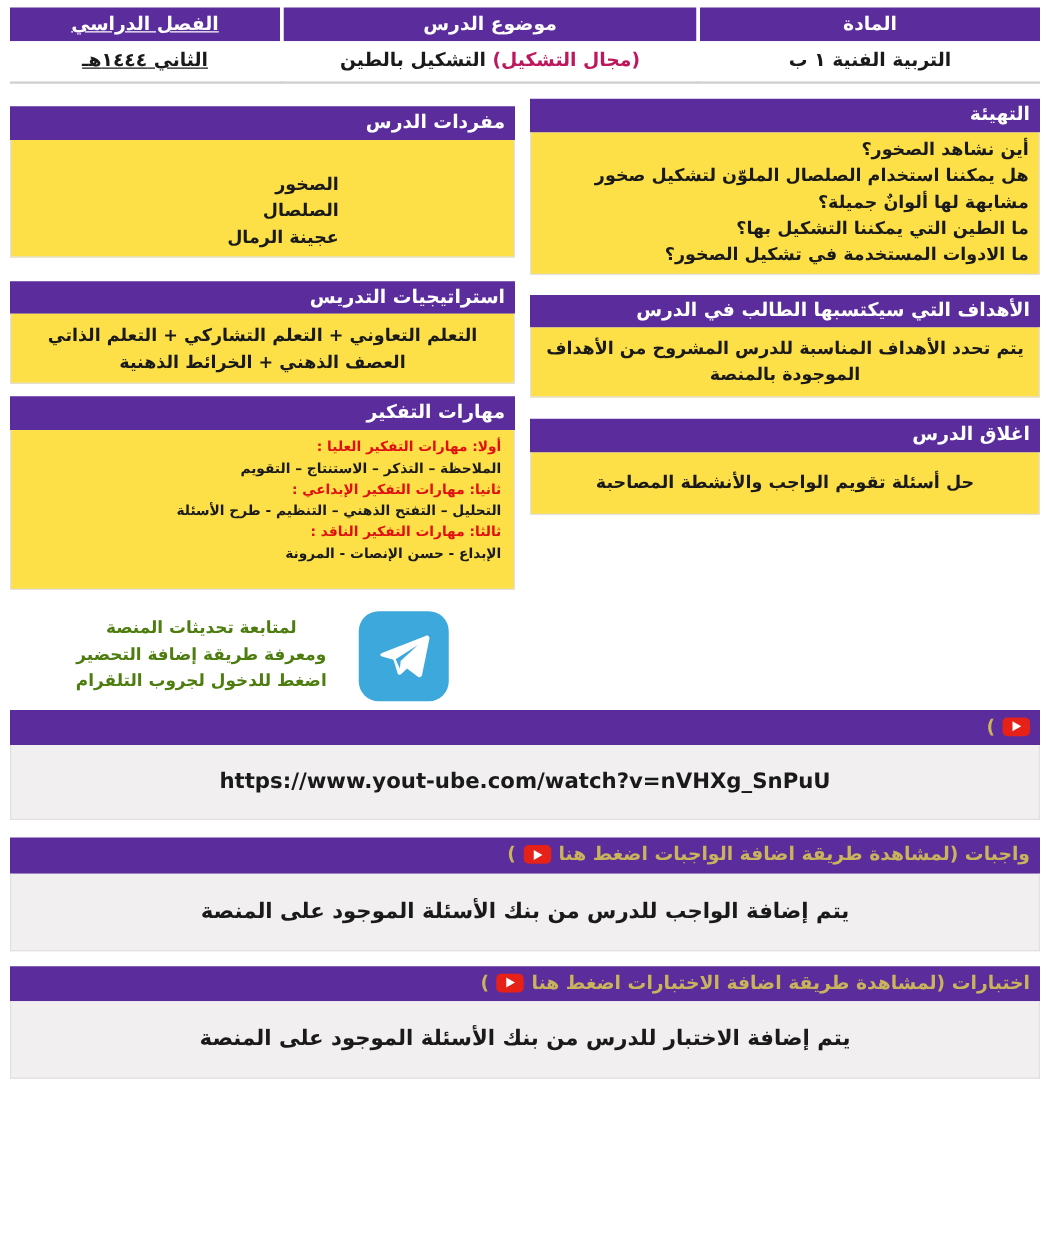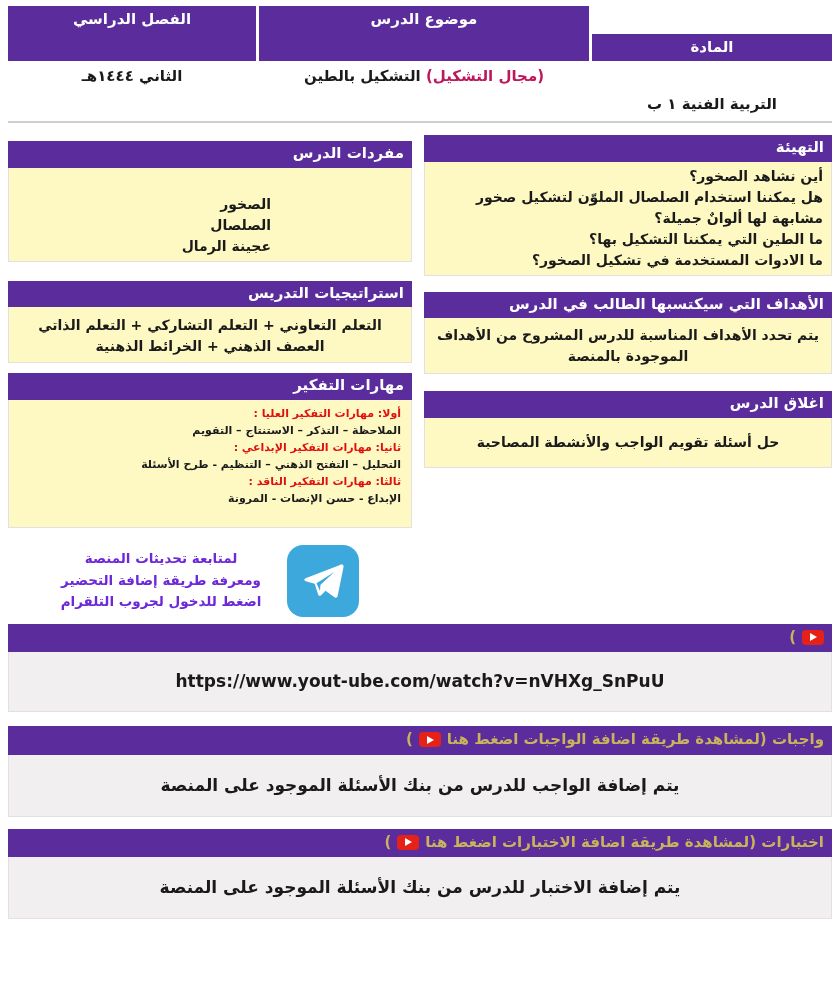--- a/index.html
+++ b/index.html
@@ -13,53 +13,53 @@
   
   .top-table { margin:6px 8px 0 8px; }
   .tt-head { display:flex; gap:3px; }
   .tt-head .cell {
     color:#fff; font-size:15px; text-align:center; padding:4px 0 5px;
   }
   .tt-vals { display:flex; gap:3px; border-bottom:2px solid #cfcfcf; }
   .tt-vals .cell {
     background:#fff; font-size:15px; text-align:center; padding:6px 0 8px;
   }
-  .w-mada { width:240px;margin-top:28px; } .w-mawdoo { width:330px; } .w-fasl { flex:1; }
+  .w-mada { width:272px; } .w-mawdoo { width:330px; } .w-fasl { flex:1;text-decoration:underline; }
   .green-part { color:#be185d; }
   
   .columns { display:flex; gap:12px; padding:12px 8px 0 8px; align-items:flex-start; }
   .col { display:flex; flex-direction:column; }
   .col-right { width:412px; }
   .col-left  { width:408px; }
   .sec-header {
     color:#fff; font-size:15px; padding:3px 8px 4px; line-height:1.3;
   }
   .sec-body {
-    background:#fef9c3; border:1px solid #E2E0E0; border-top:none;
+    background:#fde047; border:1px solid #E2E0E0; border-top:none;
     font-size:14px; line-height:1.5; padding:4px 8px;
   }
   .b-tahyea   { min-height:100px; }
   .b-obj      { min-height:56px; text-align:center; padding-top:7px; }
   .b-strat    { min-height:56px; text-align:center; padding-top:8px; }
   .b-tools    { min-height:116px; text-align:center; padding-top:30px; white-space:pre-wrap; }
   .b-think    { min-height:128px; font-size:11px; line-height:1.55; padding:5px 10px; }
   .b-close    { min-height:50px; text-align:center; padding-top:14px; }
   .red-label  { color:#E01010; }
   
   .vocab-line { text-align:right; margin-left:auto; margin-right:132px; }
   
   .telegram-block {
     margin-top:12px; display:flex; direction:rtl; align-items:center;
     justify-content:center; gap:26px; min-height:82px;
   }
   .tg-icon {
     width:72px; height:72px; border-radius:16px; background:#3DA8DC;
     display:flex; align-items:center; justify-content:center; flex:0 0 auto;
   }
-  .tg-text { color:#6d28d9; font-size:13.5px; line-height:1.6; text-align:center; }
+  .tg-text { color:#4d7c0f; font-size:13.5px; line-height:1.6; text-align:center; }
   
   .wide { margin:0 8px; }
   .wide-sec { margin-top:14px; }
   .wide-sec.first { margin-top:2px; }
   .wide-header {
     color:#C9B45B; font-size:15px; padding:4px 8px 5px; line-height:1.3;
     display:flex; align-items:center; gap:6px; cursor:pointer;
   }
   .yt-icon {
     display:inline-block; width:22px; height:15px; background:#E62117;

